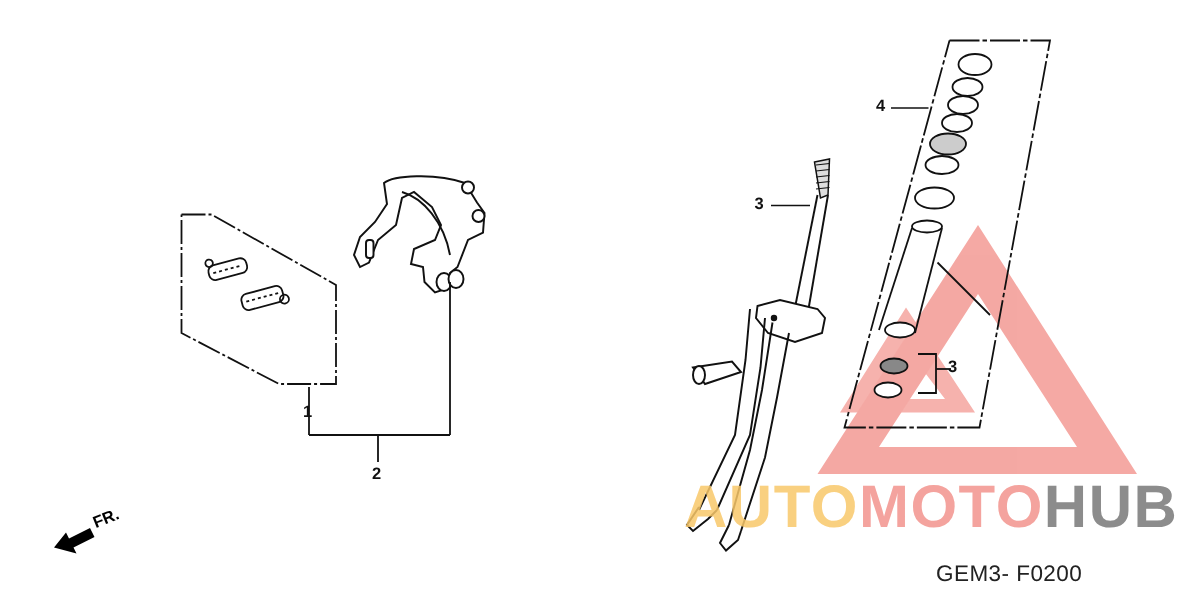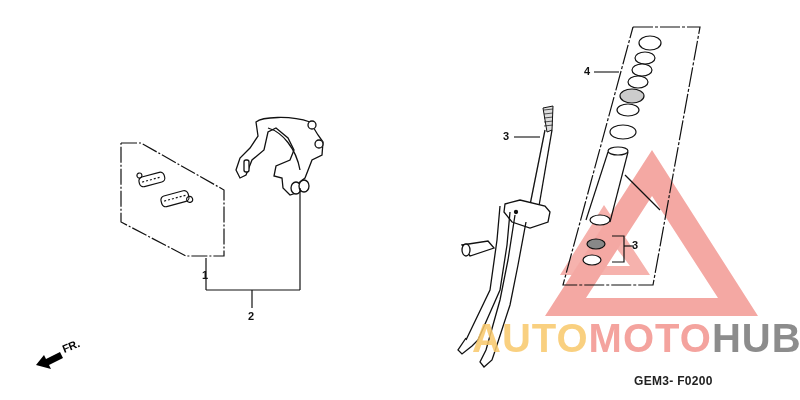--- a/index.html
+++ b/index.html
@@ -1,27 +1,27 @@
 <!DOCTYPE html>
 <html><head>
 <meta charset="utf-8">
 <style>
   html, body { margin: 0; padding: 0; background: #ffffff; }
   body { width: 800px; height: 400px; position: relative; overflow: hidden;
          font-family: "Liberation Sans", sans-serif; }
   .diagram { position: absolute; left: 0; top: 0; width: 800px; height: 400px; }
   .callout { position: absolute; font-family: "Liberation Sans", sans-serif;
              font-weight: bold; font-size: 11px; color: #111; line-height: 1; }
-  .code { position: absolute; left: 624px; top: 374px; font-size: 12px;
-          font-weight: bold; color: #222; letter-spacing: 0.3px;
-          font-family: "Liberation Sans", sans-serif; margin-left: 10px; }
+  .code { position: absolute; left: 624px; top: 374px; font-size: 15px;
+          font-weight: normal; color: #222; letter-spacing: 0.3px;
+          font-family: "Liberation Sans", sans-serif; }
   .fr-label { position: absolute; left: 62px; top: 340px; font-size: 11px;
               font-weight: 900; color: #000; transform: rotate(-22deg);
               font-family: "Liberation Sans", sans-serif; }
-  .wm-text { position: absolute; left: 472px; top: 318px; font-size: 40px;
+  .wm-text { position: absolute; left: 456px; top: 318px; font-size: 40px;
              font-weight: 900; letter-spacing: 1px; line-height: 1;
              font-family: "Liberation Sans", sans-serif; white-space: nowrap; }
   .wm-auto { color: #f9c86a; opacity: 0.85; }
   .wm-moto { color: #f39a94; opacity: 0.9; }
   .wm-hub  { color: #8c8c8c; }
 </style>
 </head>
 <body>
 
 <svg class="diagram" viewBox="0 0 800 400" xmlns="http://www.w3.org/2000/svg">

